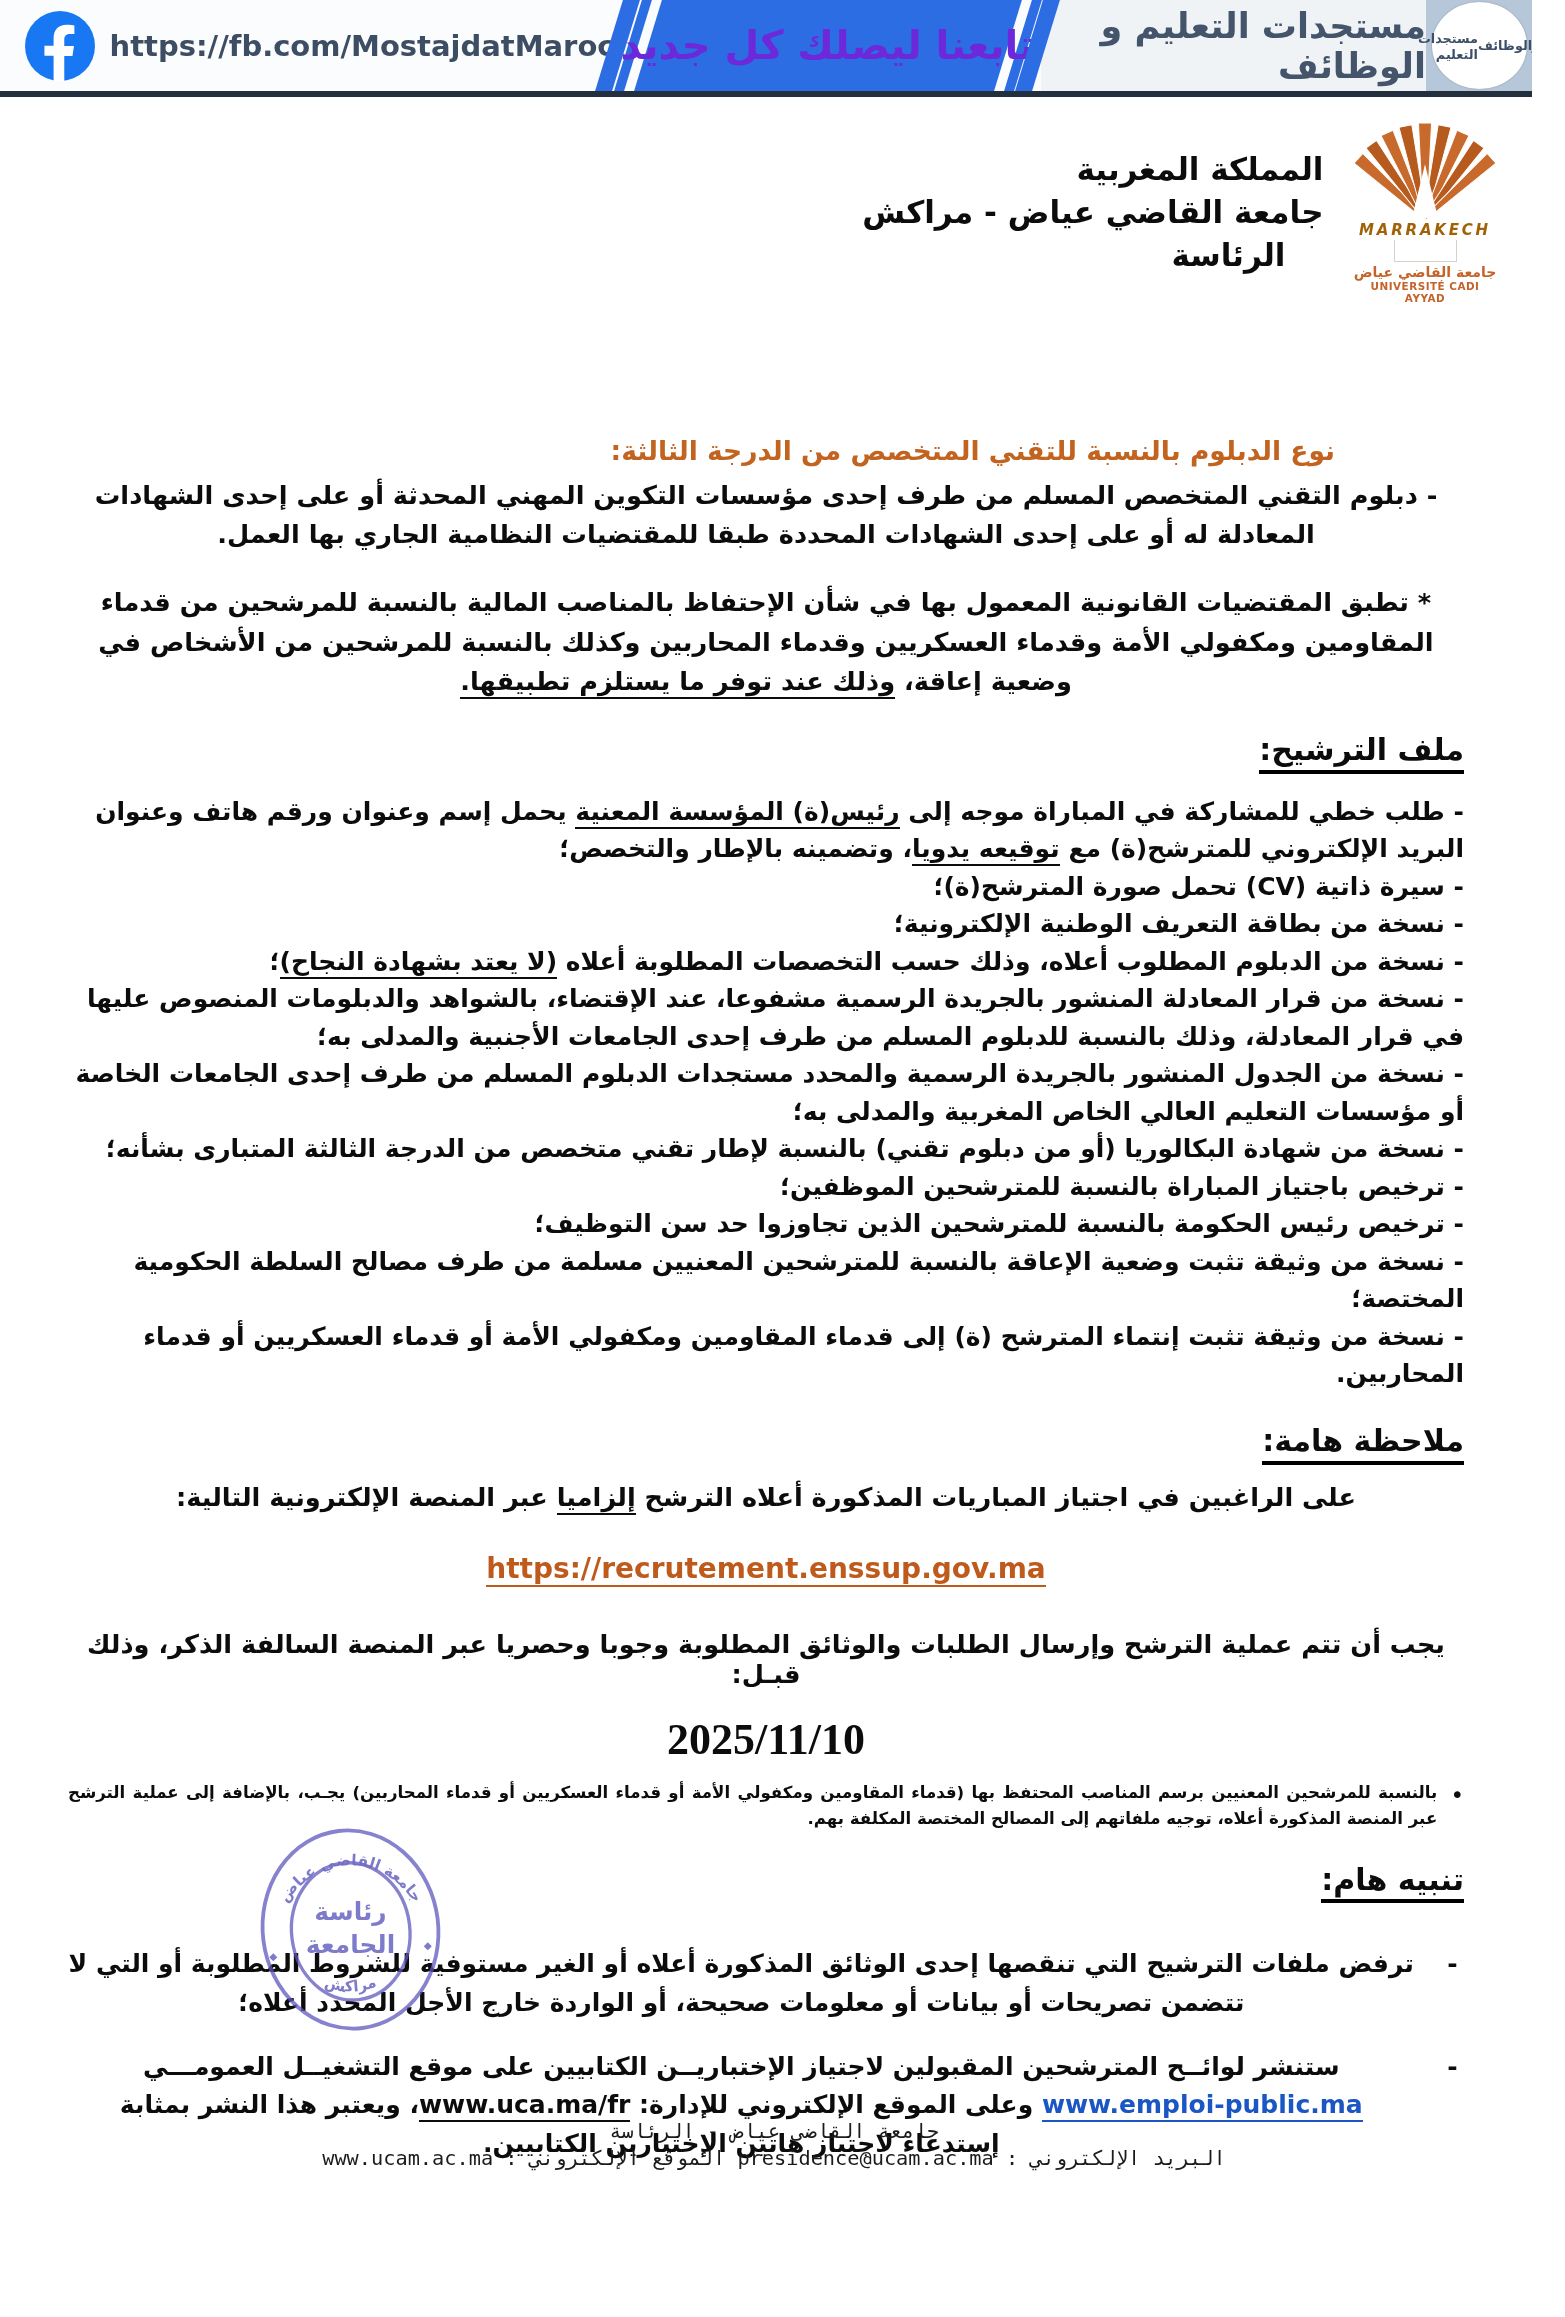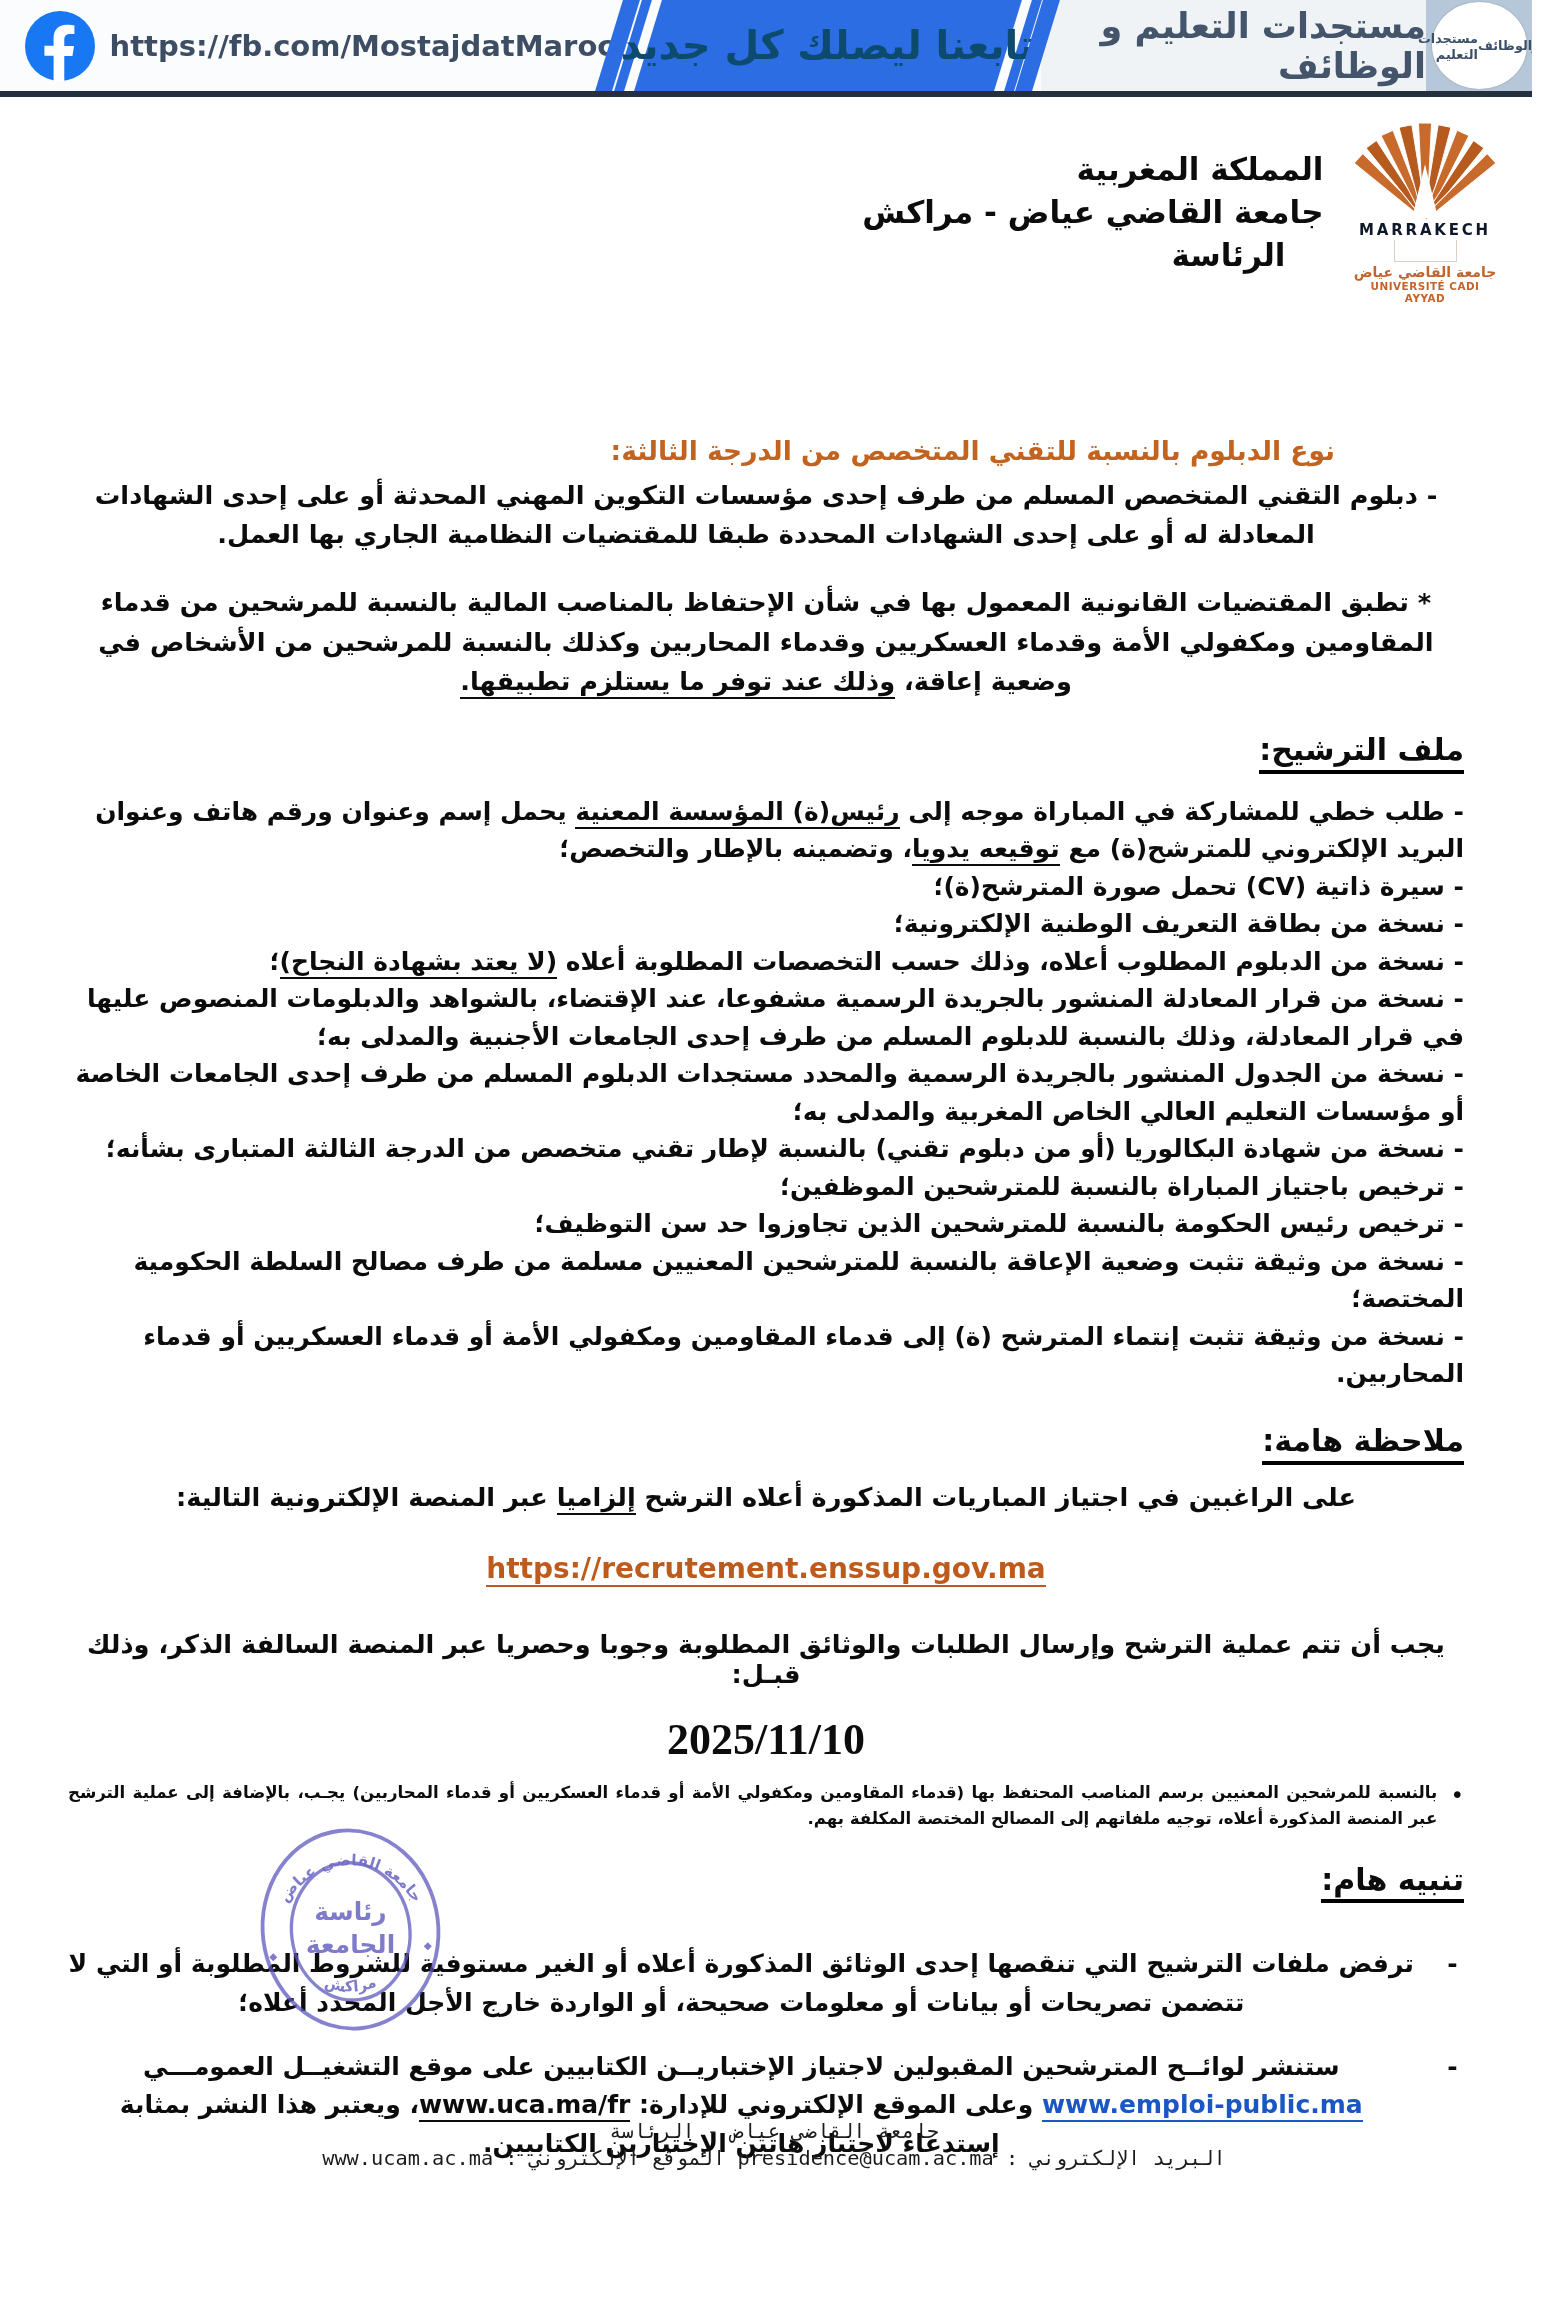--- a/index.html
+++ b/index.html
@@ -16,32 +16,32 @@
   .tb-banner{flex:0 0 426px;position:relative;background:#fbfcfd;}
   .ribbon{position:absolute;top:0;bottom:0;left:13.2px;right:13.2px;
           background:var(--banner-blue,#2d6de4);transform:skewX(-17deg);}
   .tb-banner::before,.tb-banner::after{content:'';position:absolute;top:0;bottom:0;width:17px;
           background:var(--banner-blue,#2d6de4);transform:skewX(-17deg);}
   .tb-banner::before{left:-5.7px}
   .tb-banner::after{right:-5.7px}
   .stripe{position:absolute;top:0;bottom:0;width:9.5px;background:#fbfcfd;transform:skewX(-17deg);}
   .s1{left:23px}.s2{right:23px}
   .banner-text{position:absolute;inset:0;display:flex;align-items:center;justify-content:center;
-          color:#0c4a6e;font-size:40px;font-weight:bold;padding-bottom:1px;}
+          color:#6d28d9;font-size:40px;font-weight:bold;padding-bottom:1px;}
   .tb-right{flex:1;display:flex;align-items:center;justify-content:center;background:#f0f3f6;}
   .brand{font-size:35px;font-weight:bold;color:var(--brand-text,#44546a);direction:rtl;}
   .badge-box{flex:0 0 106px;background:var(--badge-bg,#b6c7da);display:flex;align-items:center;justify-content:center;}
   .badge-circle{width:95px;height:87px;background:#fff;border-radius:50%;display:flex;flex-direction:row;
           align-items:center;justify-content:center;box-shadow:0 0 1.9px rgba(0,0,0,.25);}
   .tiny-line{height:1.9px;background:#93a0b4;border-radius:0.9px;margin-top:1.9px;}
   .badge-l1,.badge-l2{font-size:12.8px;font-weight:bold;color:#3d4f68;line-height:1.25;direction:rtl;}
   
   .letterhead{display:flex;gap:26.5px;padding:13.2px 32px 0 0;align-items:flex-start;}
   .uni-logo{width:150px;text-align:center;flex:0 0 auto;}
-  .logo-city{font-size:15px;letter-spacing:2.8px;color:#0f172a;margin-top:-5.7px;font-weight:bold;}
+  .logo-city{font-size:15px;letter-spacing:2.8px;color:#a16207;margin-top:-5.7px;font-weight:bold;font-style:italic;}
   .logo-frame{width:61px;height:21px;margin:1.9px auto 1.9px;border:0.9px solid #d8d1c9;border-top:none;}
   .logo-ar{font-size:14px;font-weight:bold;color:#c4632a;margin-top:1.9px;}
   .logo-fr{font-size:10.4px;font-weight:bold;color:#c4632a;letter-spacing:0.5px;}
   .lh-text{font-size:31px;font-weight:bold;line-height:1.38;text-align:right;margin-top:38px;}
   .lh-presidency{padding-left:0;padding-right:38px;}
   
   .doc{padding:0 68px;}
   .orange-heading{margin:131px 129px 0 0;font-size:26.5px;font-weight:bold;
           color:var(--heading-orange,#c2641f);text-align:right;}
   .para{font-size:25.6px;font-weight:bold;line-height:1.55;margin:9.5px 0 0 0;}

